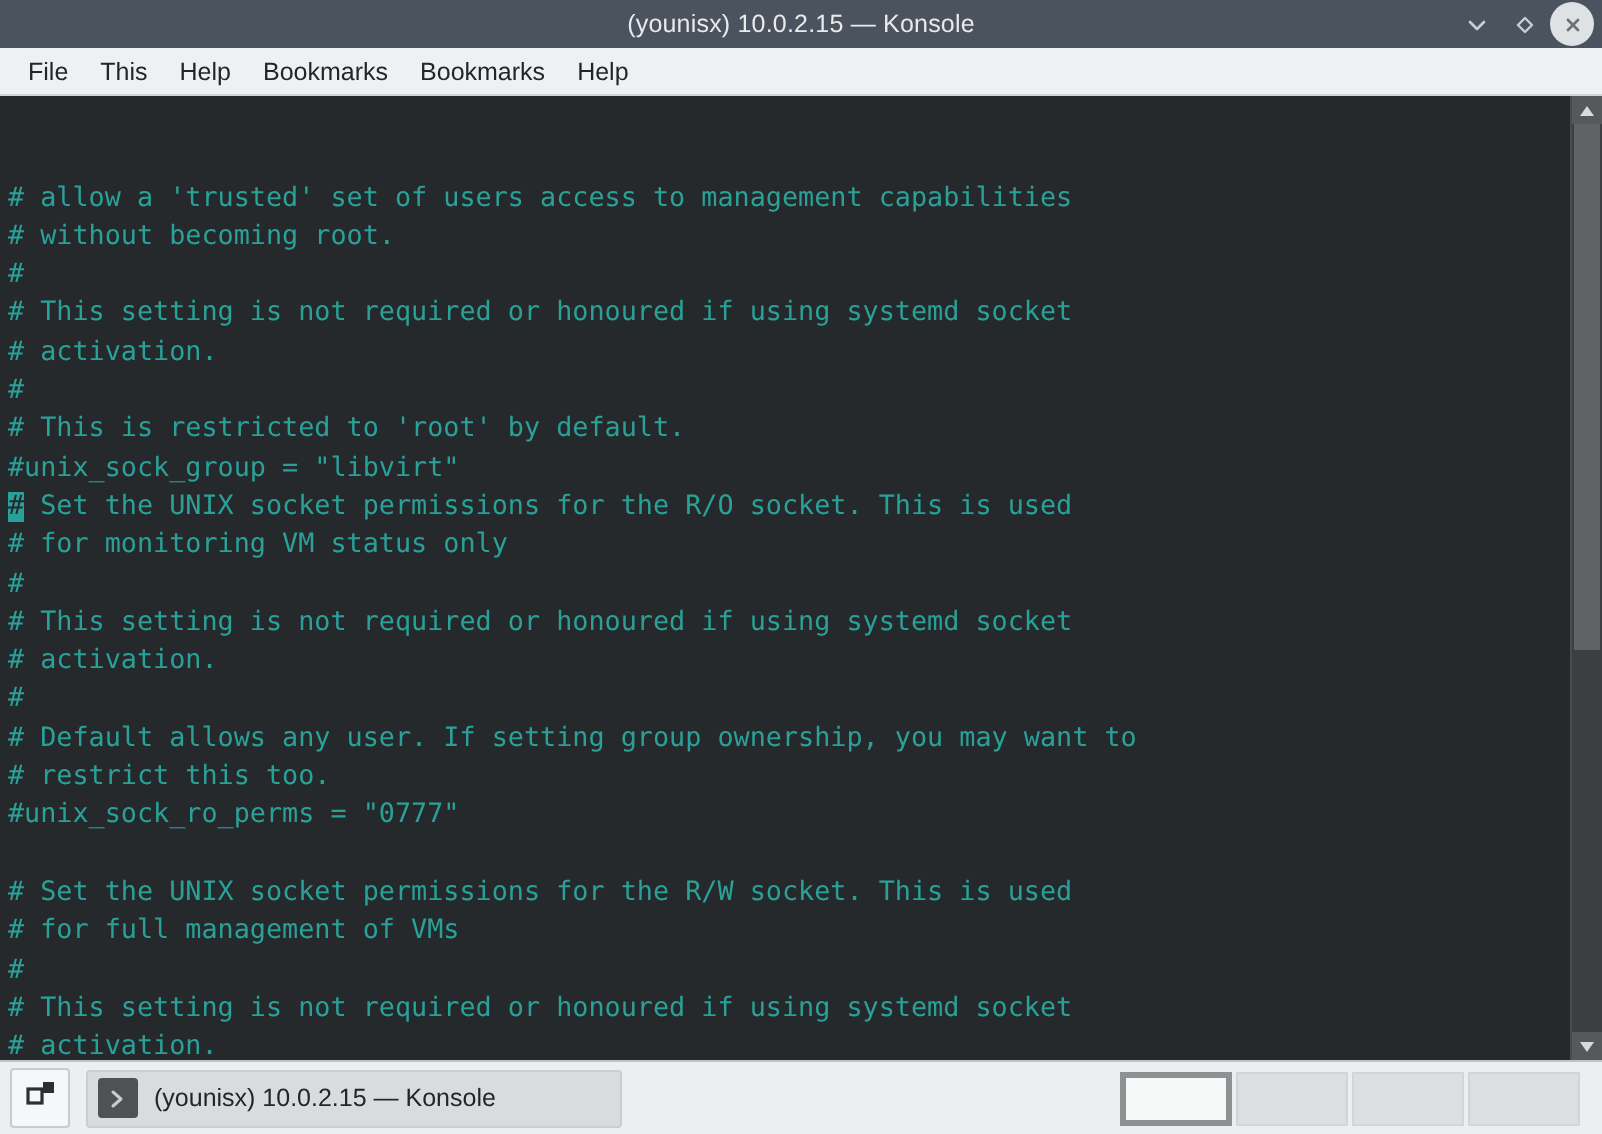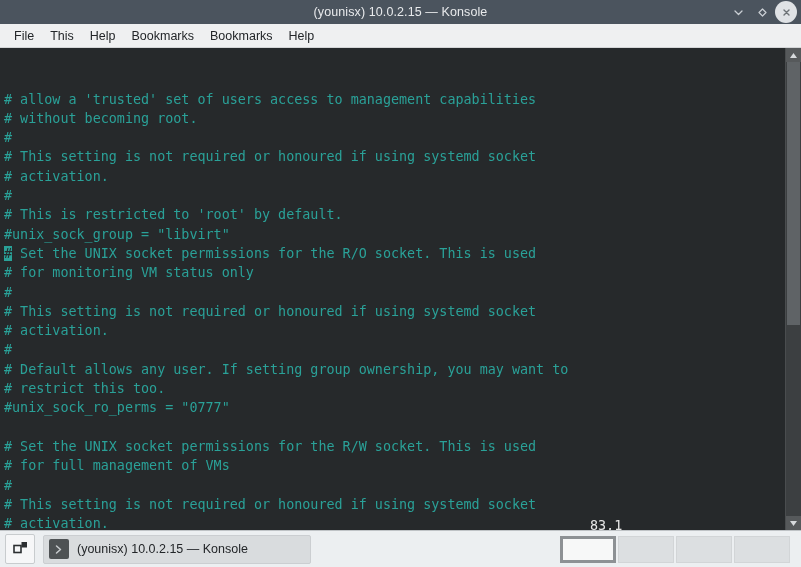--- a/index.html
+++ b/index.html
@@ -282,24 +282,20 @@
     <div class="menu-item">Bookmarks</div>
     <div class="menu-item">Bookmarks</div>
     <div class="menu-item">Help</div>
   </div>
 
   <div id="terminal-area">
 
     <div id="terminal">
       <div id="terminal-lines"><div class="tline"># allow a 'trusted' set of users access to management capabilities</div><div class="tline"># without becoming root.</div><div class="tline">#</div><div class="tline"># This setting is not required or honoured if using systemd socket</div><div class="tline"># activation.</div><div class="tline">#</div><div class="tline"># This is restricted to 'root' by default.</div><div class="tline">#unix_sock_group = "libvirt"</div><div class="tline"><span class="cursor-cell">#</span><span> Set the UNIX socket permissions for the R/O socket. This is used</span></div><div class="tline"># for monitoring VM status only</div><div class="tline">#</div><div class="tline"># This setting is not required or honoured if using systemd socket</div><div class="tline"># activation.</div><div class="tline">#</div><div class="tline"># Default allows any user. If setting group ownership, you may want to</div><div class="tline"># restrict this too.</div><div class="tline">#unix_sock_ro_perms = "0777"</div><div class="tline"></div><div class="tline"># Set the UNIX socket permissions for the R/W socket. This is used</div><div class="tline"># for full management of VMs</div><div class="tline">#</div><div class="tline"># This setting is not required or honoured if using systemd socket</div><div class="tline"># activation.</div></div>
 
-      <div id="status-line">
-        <span id="status-pos">83,1</span>
-        
-      </div>
     </div>
 
     <div id="scrollbar">
       <div class="sb-arrow">
         <svg width="9" height="7" viewBox="0 0 9 7">
           <path d="M4.5 1 L8 6 L1 6 Z" fill="#d7dadc"></path>
         </svg>
       </div>
       <div id="sb-track">
         <div id="sb-thumb"></div>

